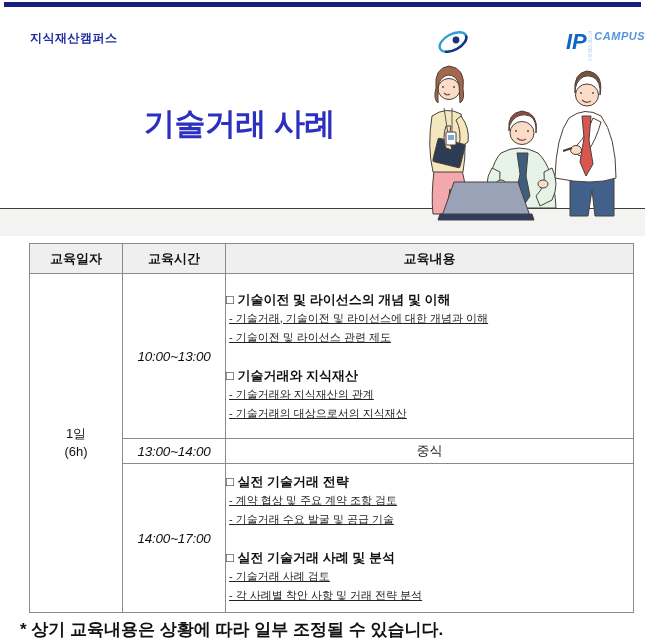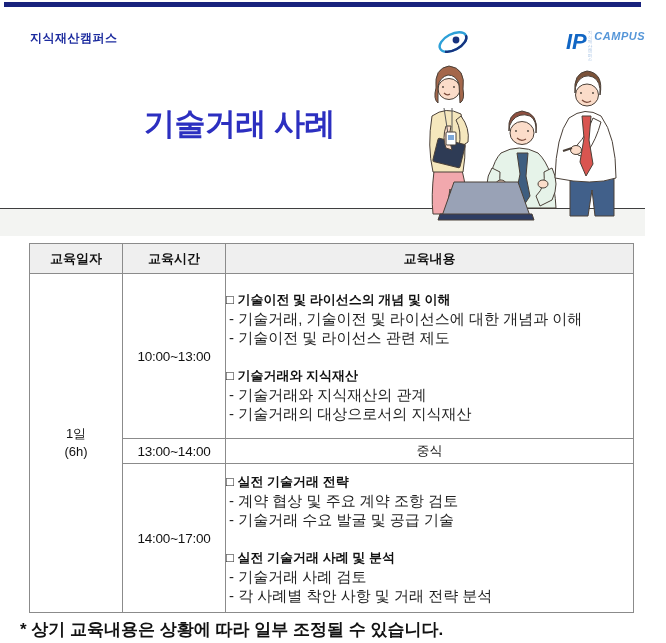--- a/index.html
+++ b/index.html
@@ -27,27 +27,27 @@
   .section-band{position:absolute;left:0;top:208px;width:666px;height:27px;background:#f3f4f2;border-top:1px solid #3f3f3f;z-index:1;}
   .illus{position:absolute;left:388px;top:56px;width:278px;height:167px;z-index:2;}
   
   table.schedule{
     position:absolute;left:29px;top:243px;width:604px;border-collapse:collapse;table-layout:fixed;z-index:3;
     background:#fff;
   }
   table.schedule td,table.schedule th{border:1.4px solid #8b8b8b;padding:0;vertical-align:middle;}
   th.hdr{background:#efefef;font-size:13px;font-weight:700;color:#111;height:29px;margin-top:40px;}
   td.day-cell{text-align:center;font-size:13px;color:#111;line-height:18px;}
-  td.time-cell{text-align:center;font-size:13.5px;color:#111;letter-spacing:-.2px;}
+  td.time-cell{text-align:center;font-size:13.5px;color:#111;letter-spacing:-.2px;font-style:italic;}
   td.lunch-cell{text-align:center;font-size:13px;color:#111;}
   td.content-cell{vertical-align:top;padding:10px 8px 8px 16px;}
   .section{margin-bottom:19px;}
   .section:last-child{margin-bottom:0;}
   .sec-head{font-size:13px;font-weight:700;color:#111;line-height:19px;}
-  .sec-item{font-size:15px;color:#222;line-height:19px;padding-left:3px;}
+  .sec-item{font-size:11px;color:#222;line-height:19px;padding-left:3px;text-decoration:underline;}
   .footer-note{position:absolute;left:20px;top:618px;font-size:17px;font-weight:600;color:#111;z-index:3;}
 </style>
 </head>
 <body>
 
 <div class="page">
 
   <div class="top-bar"></div>
 
   <div class="campus-label">지식재산캠퍼스</div>

